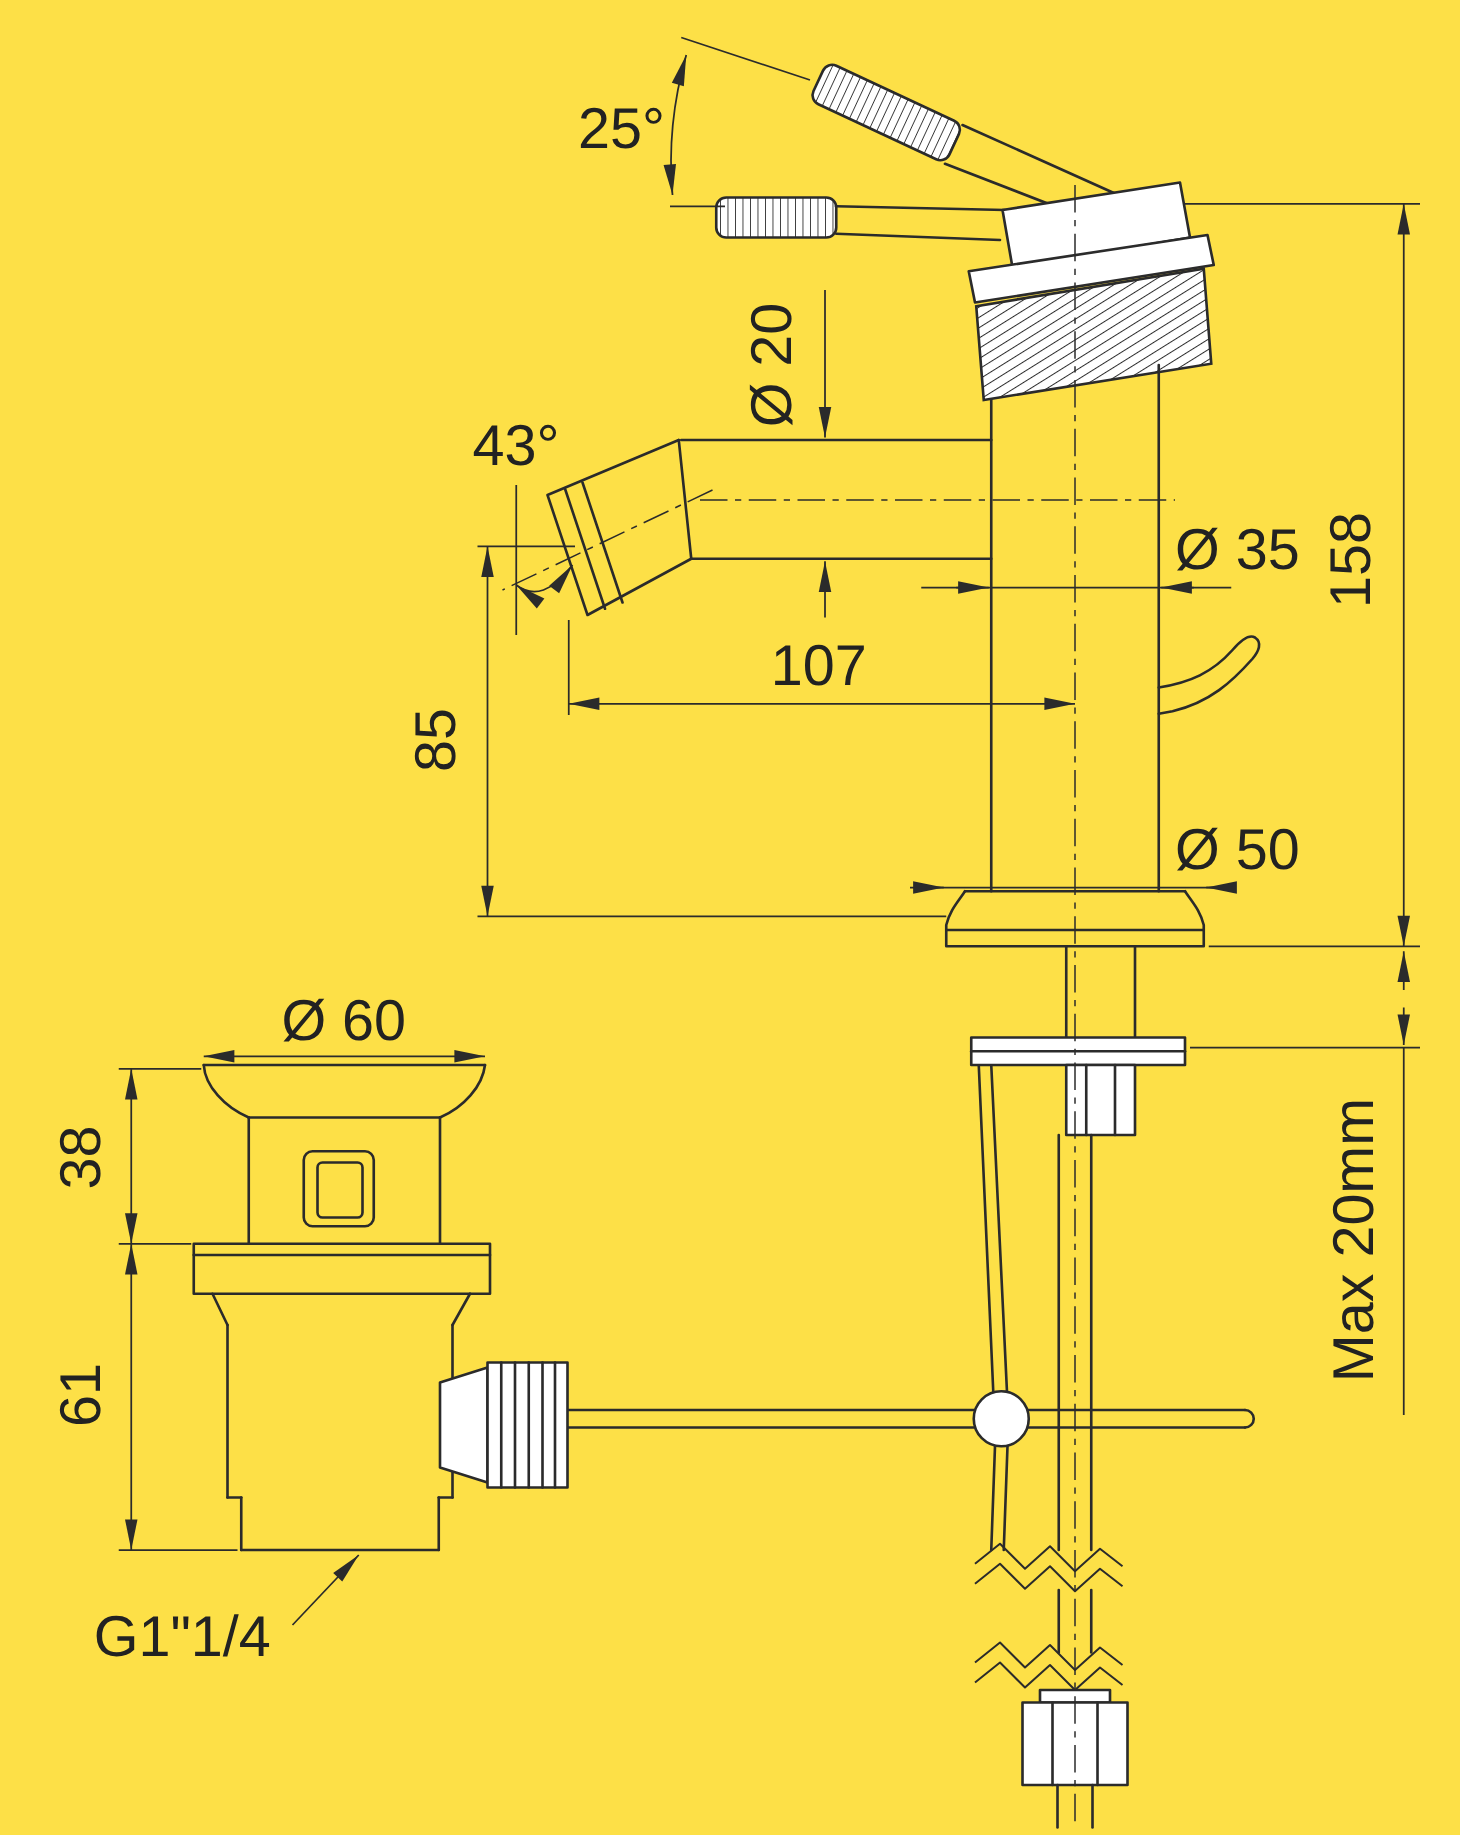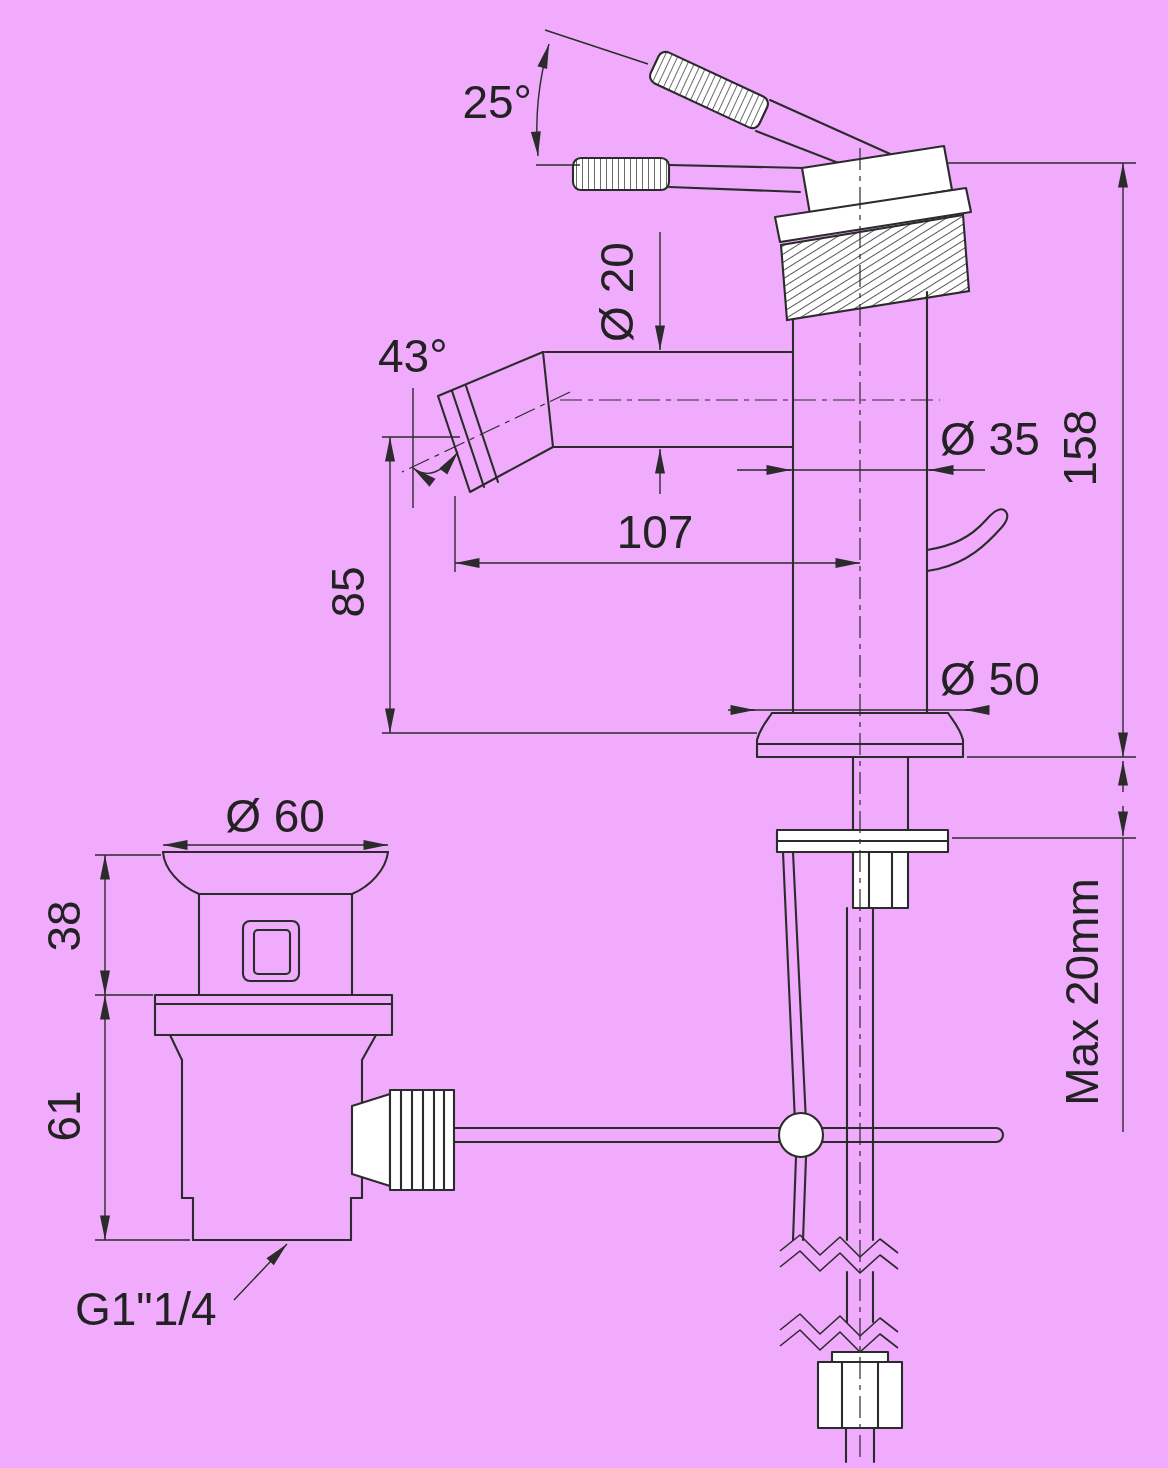--- a/index.html
+++ b/index.html
@@ -1,16 +1,16 @@
 <!DOCTYPE html>
 <html><head>
 <meta charset="utf-8">
 <style>
   html,body{margin:0;padding:0;background:#ffffff;}
-  .stage{width:1168px;height:1468px;background:#f0abfc;position:relative;overflow:hidden;}
+  .stage{width:1168px;height:1468px;background:#fde047;position:relative;overflow:hidden;}
   svg{display:block;}
   .ol  {fill:none;stroke:#2b2b2b;stroke-width:2.1;stroke-linejoin:round;stroke-linecap:round;}
   .olf {fill:#ffffff;stroke:#2b2b2b;stroke-width:2.1;stroke-linejoin:round;}
   .thin{fill:none;stroke:#2b2b2b;stroke-width:1.4;}
   .cl  {fill:none;stroke:#2b2b2b;stroke-width:1.2;stroke-dasharray:22 6 5 6;}
   .zz  {fill:none;stroke:#2b2b2b;stroke-width:1.6;stroke-linejoin:round;}
   text.dimtxt{font-family:"Liberation Sans","DejaVu Sans",sans-serif;font-size:46px;fill:#222222;}
 </style>
 </head>
 <body>

